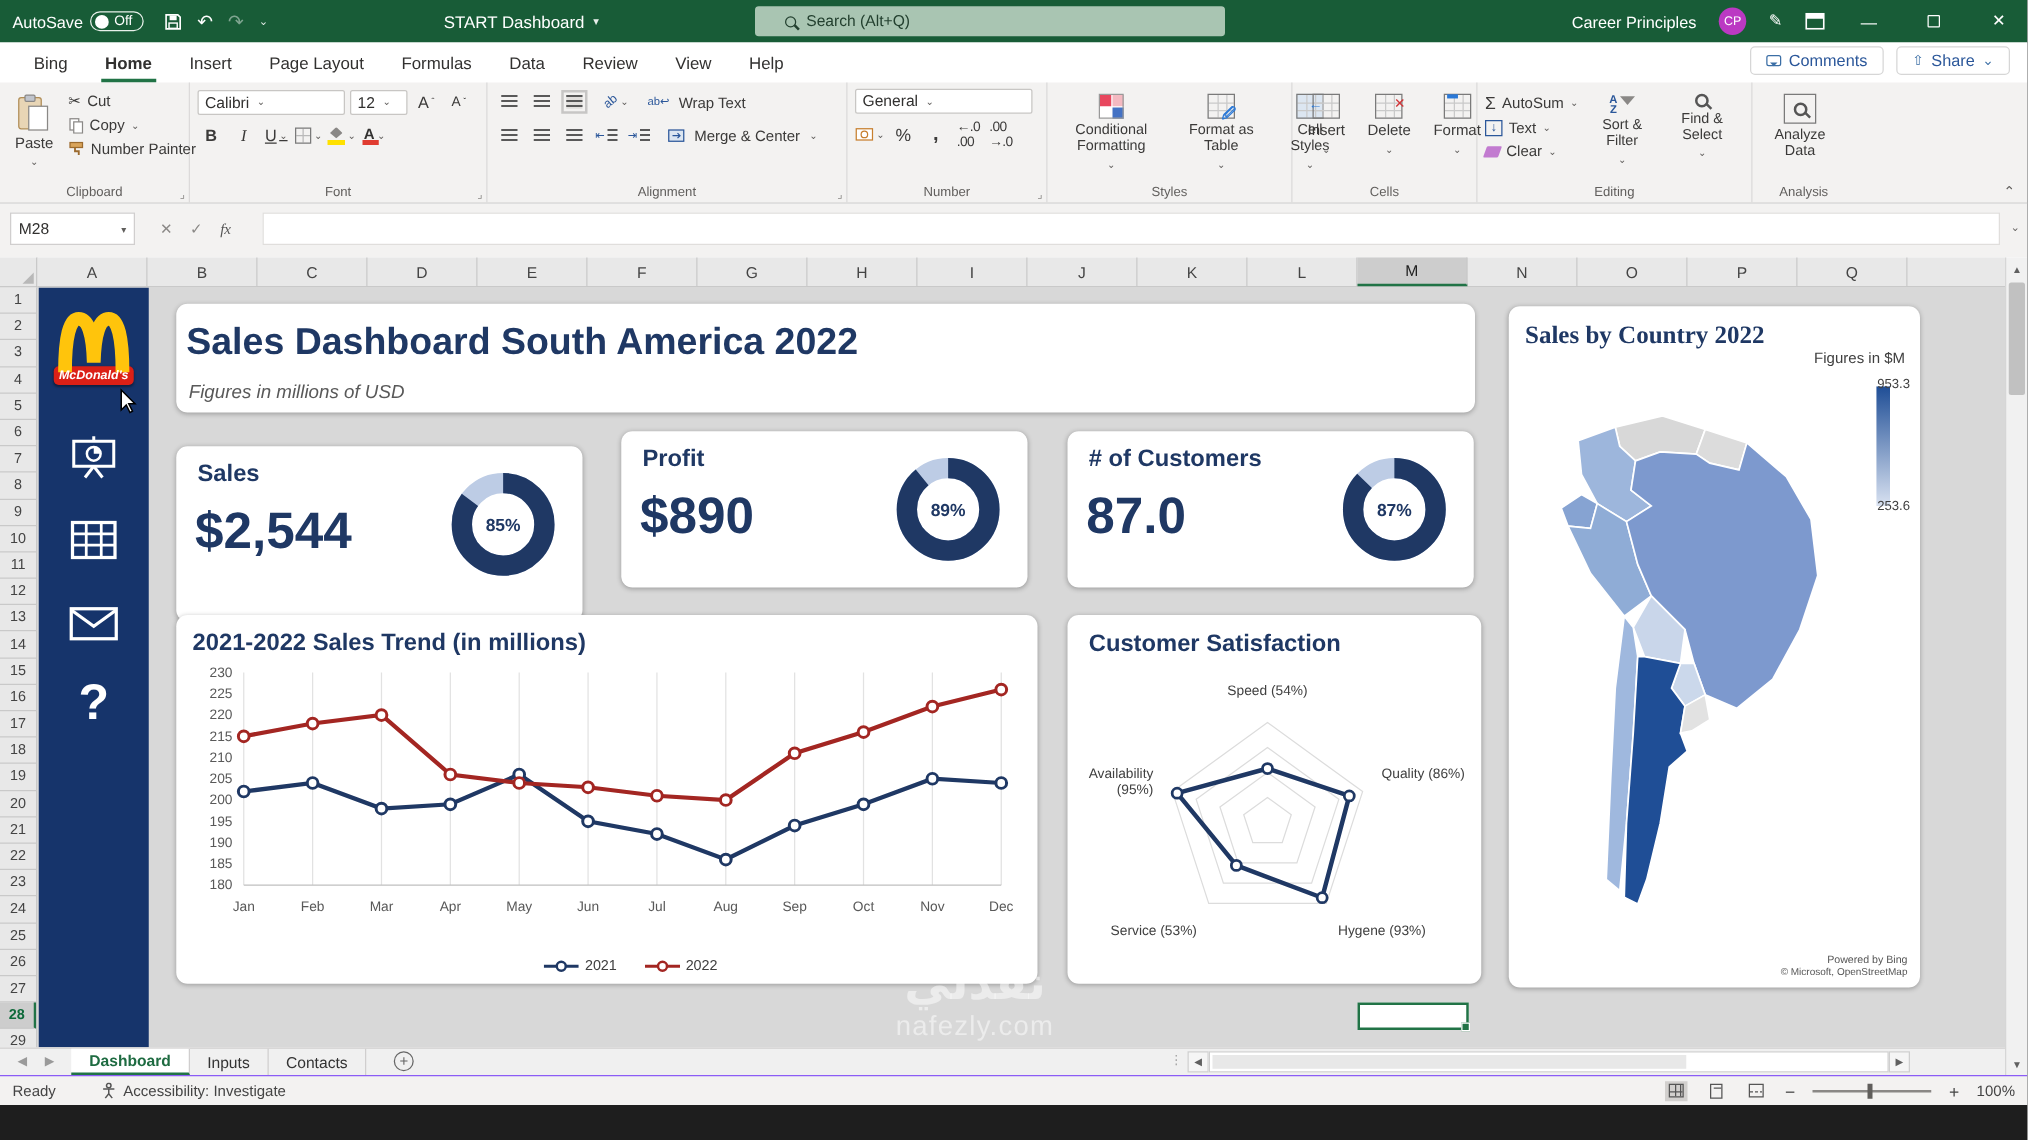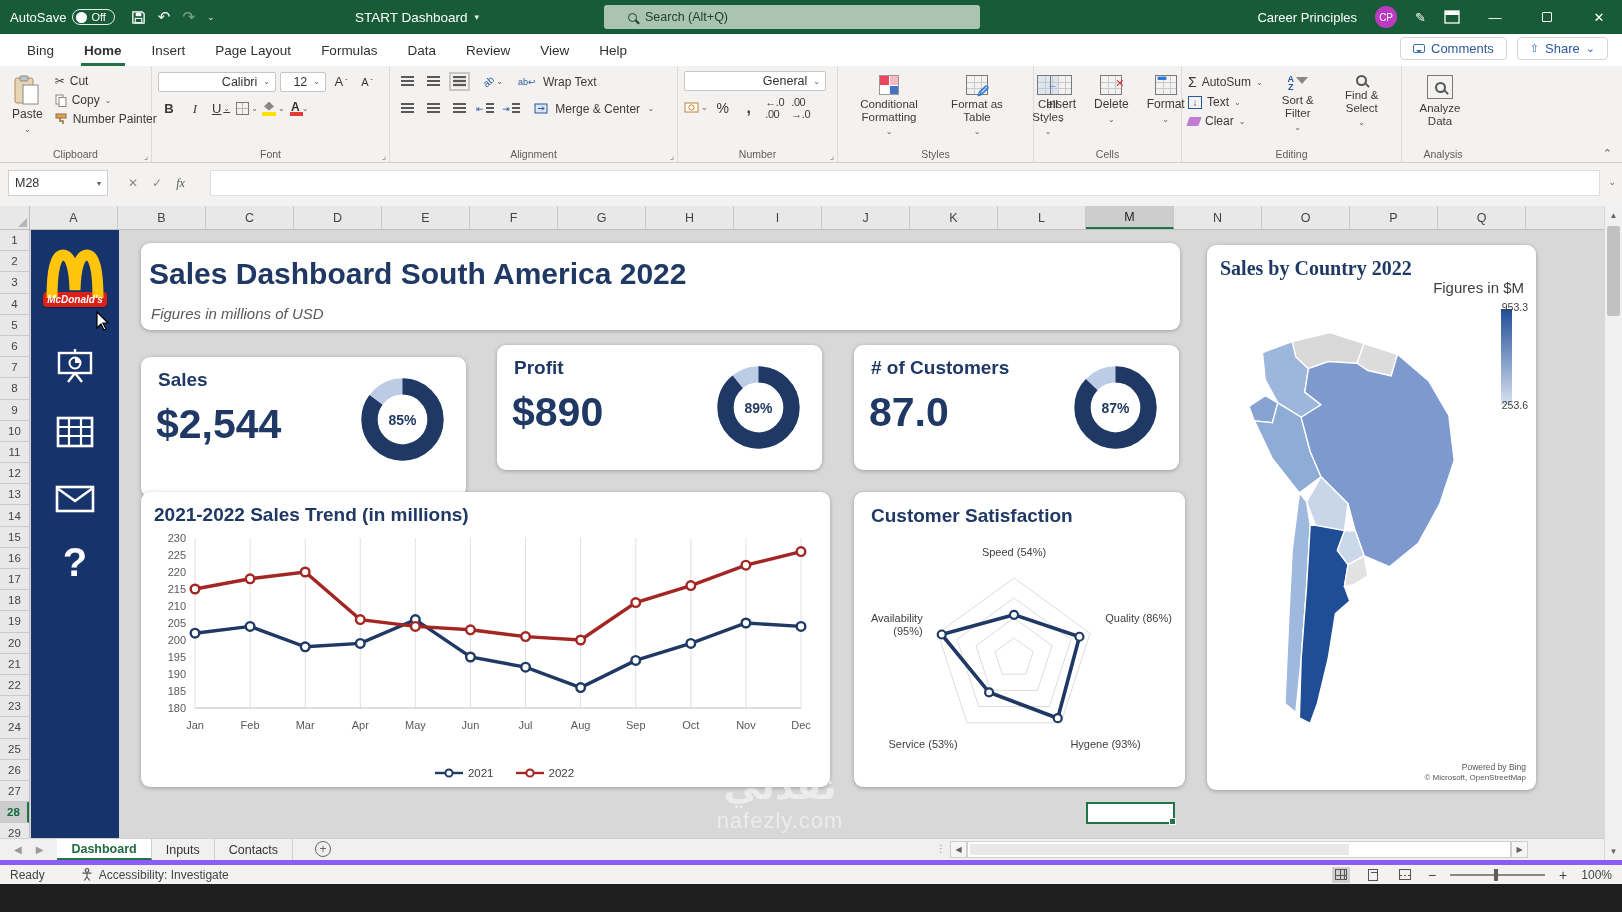--- a/index.html
+++ b/index.html
@@ -50,21 +50,21 @@
   .rgroup { position:relative; border-right:1px solid #DCDADA; padding:5px 6px 18px 6px; display:flex; gap:6px; }
   .rg-label { position:absolute; bottom:2px; left:0; right:0; text-align:center; font-size:10.5px; color:#605E5C; }
   .dlg { position:absolute; bottom:1px; right:3px; font-size:9px; color:#8A8886; }
   .bigbtn { display:flex; flex-direction:column; align-items:center; justify-content:flex-start; gap:3px;
             padding:4px 6px; border-radius:2px; text-align:center; line-height:1.15; }
   .smallrows { display:flex; flex-direction:column; justify-content:flex-start; gap:5px; padding-top:3px; }
   .smallbtn { display:flex; align-items:center; gap:5px; white-space:nowrap; }
   .fontrow { display:flex; align-items:center; gap:4px; }
   .rcol { display:flex; flex-direction:column; gap:6px; }
   .select { background:#FFF; border:1px solid #C8C6C4; border-radius:2px; padding:2px 5px; display:flex;
-            align-items:center; justify-content:flex-end; gap:6px; font-size:12.5px; color:#323130; }
+            align-items:center; justify-content:flex-start; gap:6px; font-size:12.5px; color:#323130; }
   .fmt-btn { min-width:22px; height:21px; display:flex; align-items:center; justify-content:center; gap:2px;
              border-radius:2px; font-size:13px; }
   .ic-lines { width:13px; height:11px;
               background:repeating-linear-gradient(to bottom,#595959 0 1.6px,transparent 1.6px 4.2px); }
   .ic-lines.sel { outline:2px solid #C7C6C5; outline-offset:2px; background-color:#E1DFDD; }
   .ic-borders { width:13px; height:13px; border:1px solid #7A7A7A;
       background:linear-gradient(#B9B9B9,#B9B9B9) center/100% 1px no-repeat,
                  linear-gradient(#B9B9B9,#B9B9B9) center/1px 100% no-repeat; }
   .ic-fill { width:14px; height:14px; position:relative; }
   .ic-fill::before { content:''; position:absolute; top:0; left:2px; width:10px; height:9px; background:#8A8886;
@@ -151,21 +151,21 @@
   .axis { stroke:#BFBFBF; stroke-width:1; }
   .legend { position:absolute; left:0; right:0; bottom:8px; display:flex; justify-content:center; gap:22px;
             font-size:11.5px; color:#404040; align-items:center;margin-left:38px; }
   .leg-item { display:flex; align-items:center; gap:5px; }
 
   .radar-title { position:absolute; left:17px; top:13px; font-size:19px; }
   .radar-svg { position:absolute; left:0px; top:44px; }
   .rlabel { font-size:11px; fill:#404040; }
 
   .map-title { position:absolute; left:13px; top:12px; font-size:20px;font-family:Liberation Serif, serif; }
-  .map-sub { position:absolute; right:12px; top:34px; font-size:15px; color:#404040; }
+  .map-sub { position:absolute; right:12px; top:34px; font-size:12px; color:#404040; }
   .map-svg { position:absolute; left:6px; top:48px; }
   .map-legendbar { position:absolute; right:24px; top:64px; width:11px; height:96px; }
   .map-max { position:absolute; right:8px; top:56px; font-size:10.5px; color:#404040; }
   .map-min { position:absolute; right:8px; top:154px; font-size:10.5px; color:#404040; }
   .map-attr1 { position:absolute; right:10px; bottom:18px; font-size:8.5px; color:#555; }
   .map-attr2 { position:absolute; right:10px; bottom:8px; font-size:8px; color:#555; }
 
   .watermark { position:absolute; left:600px; top:535px; width:300px; text-align:center;
                color:rgba(255,255,255,.5); pointer-events:none; }
   .wm1 { font-size:37px; font-weight:bold; }
@@ -194,21 +194,21 @@
               display:flex; align-items:center; justify-content:center; margin:2px 0 0 22px; }
   .hscroll { position:absolute; left:950px; top:2px; width:578px; height:17px; display:flex; align-items:stretch; }
   .hs-btn { width:17px; background:#F5F5F5; border:1px solid #CFCFCF; display:flex; align-items:center;
             justify-content:center; font-size:8px; color:#606060; }
   .hs-track { flex:1; background:#FFF; border:1px solid #CFCFCF; position:relative; }
   .hs-thumb { position:absolute; left:2px; top:2px; bottom:2px; width:70%; background:#E8E8E8; }
   .tab-dots { position:absolute; left:936px; top:4px; color:#A0A0A0; font-size:10px; letter-spacing:1px; }
 
   
   .statusbar { position:absolute; top:860px; left:0; width:1622px; height:24px; background:#F3F2F1;
-               border-top:5px solid #8b5cf6; display:flex; align-items:center; font-size:12px; color:#444; }
+               border-top:1px solid #8b5cf6; display:flex; align-items:center; font-size:12px; color:#444; }
   .sb-ready { margin-left:10px; }
   .sb-acc { margin-left:36px; display:flex; align-items:center; gap:6px; }
   .sb-right { position:absolute; right:10px; display:flex; align-items:center; gap:14px; }
   .view-ic { width:18px; height:16px; display:flex; align-items:center; justify-content:center; }
   .view-ic.sel { background:#D2D0CE; }
   .vi-grid { width:12px; height:11px; border:1px solid #555; background:
       linear-gradient(#555,#555) 0 5px/100% 1px no-repeat,
       linear-gradient(#555,#555) 4px 0/1px 100% no-repeat,
       linear-gradient(#555,#555) 8px 0/1px 100% no-repeat; }
   .vi-page { width:10px; height:12px; border:1px solid #555; background:linear-gradient(#555,#555) 2px 2px/6px 1px no-repeat; }

